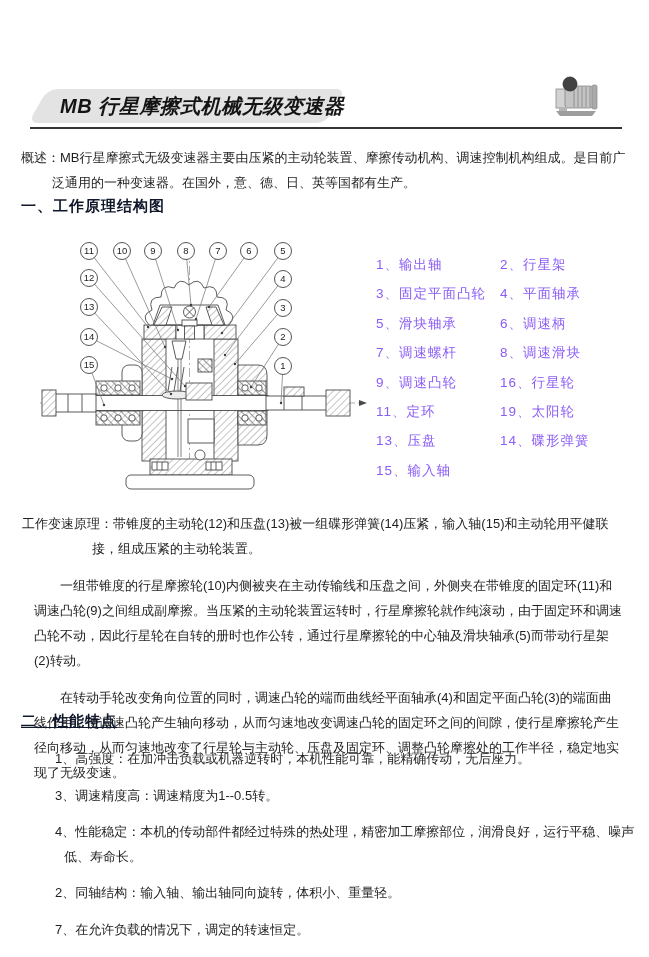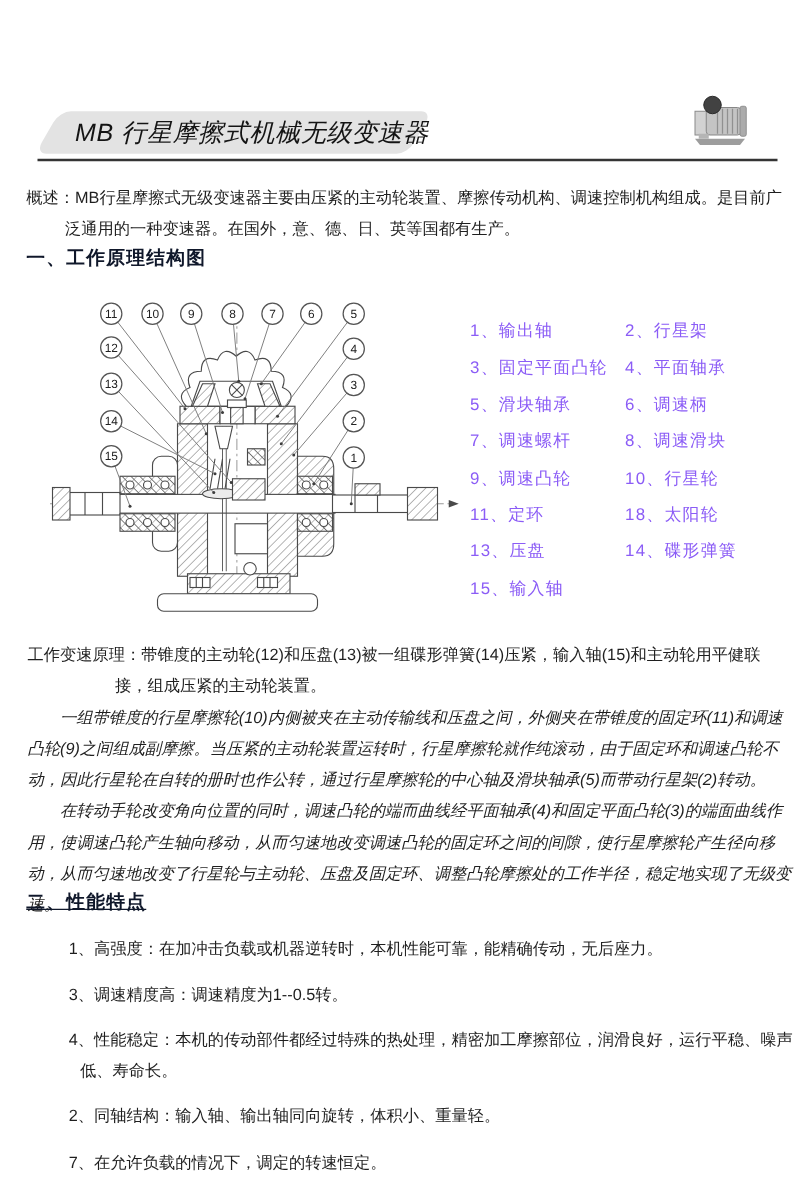--- a/index.html
+++ b/index.html
@@ -7,21 +7,21 @@
   body {
     width:649px; height:957px; position:relative; background:#ffffff;
     font-family:"Liberation Sans","DejaVu Sans",sans-serif; color:#1f1f1f;
     overflow:hidden;
   }
   .banner-bg {
     position:absolute; left:38px; top:89px; width:298px; height:34px;
     background:#e3e3e3; transform:skewX(-30deg); border-radius:9px;
   }
   .banner-text {
-    position:absolute; left:60px; top:93px; font-size:20px; font-weight:normal;
+    position:absolute; left:60px; top:93px; font-size:20px; font-weight:bold;
     font-style:italic; letter-spacing:0.5px; color:#141414; white-space:nowrap;
   }
   .header-rule { position:absolute; left:30px; top:127px; width:592px; height:2px; background:#343434; }
   .photo { position:absolute; left:550px; top:74px; }
   .overview {
     position:absolute; left:21px; top:145px; width:613px;
     font-size:13px; line-height:25px; padding-left:31px; text-indent:-31px;
   }
   .sec-title { position:absolute; font-size:15px; font-weight:bold; letter-spacing:1px; color:#0f172a; }
   .sec1-title { left:21px; top:197px; }
@@ -31,21 +31,21 @@
   .parts {
     position:absolute; left:376px; top:256px; display:grid;
     grid-template-columns:124px auto; grid-auto-rows:29.4px;
     font-size:13.5px; font-weight:500; letter-spacing:1px; color:#8b5cf6;
   }
   .principle {
     position:absolute; left:22px; top:511px; width:612px;
     font-size:13px; line-height:25px;
   }
   .principle .p1 { padding-left:70px; text-indent:-70px; margin:0; }
-  .principle .pind { text-indent:26px; margin:0;font-style:italic; }
+  .principle .pind { text-indent:26px; margin:12px; }
   .features { position:absolute; left:55px; top:735px; width:581px; font-size:13px; line-height:24.6px; }
   .features .item { padding-left:9px; text-indent:-9px;margin-top:12px; }
 </style>
 </head>
 <body>
 
 <div class="banner-bg"></div>
 <div class="banner-text">MB 行星摩擦式机械无级变速器</div>
 
 <svg class="photo" width="52" height="44" viewBox="0 0 52 44">
@@ -267,23 +267,23 @@
 <div class="parts">
   <span>1、输出轴</span>
   <span>2、行星架</span>
   <span>3、固定平面凸轮</span>
   <span>4、平面轴承</span>
   <span>5、滑块轴承</span>
   <span>6、调速柄</span>
   <span>7、调速螺杆</span>
   <span>8、调速滑块</span>
   <span>9、调速凸轮</span>
-  <span>10、行星轮</span>
+  <span>16、行星轮</span>
   <span>11、定环</span>
-  <span>18、太阳轮</span>
+  <span>19、太阳轮</span>
   <span>13、压盘</span>
   <span>14、碟形弹簧</span>
   <span>15、输入轴</span>
 </div>
 
 <div class="principle">
   <p class="p1"><span>工作变速原理：</span><span>带锥度的主动轮(12)和压盘(13)被一组碟形弹簧(14)压紧，输入轴(15)和主动轮用平健联接，组成压紧的主动轮装置。</span></p>
   <p class="pind">一组带锥度的行星摩擦轮(10)内侧被夹在主动传输线和压盘之间，外侧夹在带锥度的固定环(11)和调速凸轮(9)之间组成副摩擦。当压紧的主动轮装置运转时，行星摩擦轮就作纯滚动，由于固定环和调速凸轮不动，因此行星轮在自转的册时也作公转，通过行星摩擦轮的中心轴及滑块轴承(5)而带动行星架(2)转动。</p>
   <p class="pind">在转动手轮改变角向位置的同时，调速凸轮的端而曲线经平面轴承(4)和固定平面凸轮(3)的端面曲线作用，使调速凸轮产生轴向移动，从而匀速地改变调速凸轮的固定环之间的间隙，使行星摩擦轮产生径向移动，从而匀速地改变了行星轮与主动轮、压盘及固定环、调整凸轮摩擦处的工作半径，稳定地实现了无级变速。</p>
 </div>

